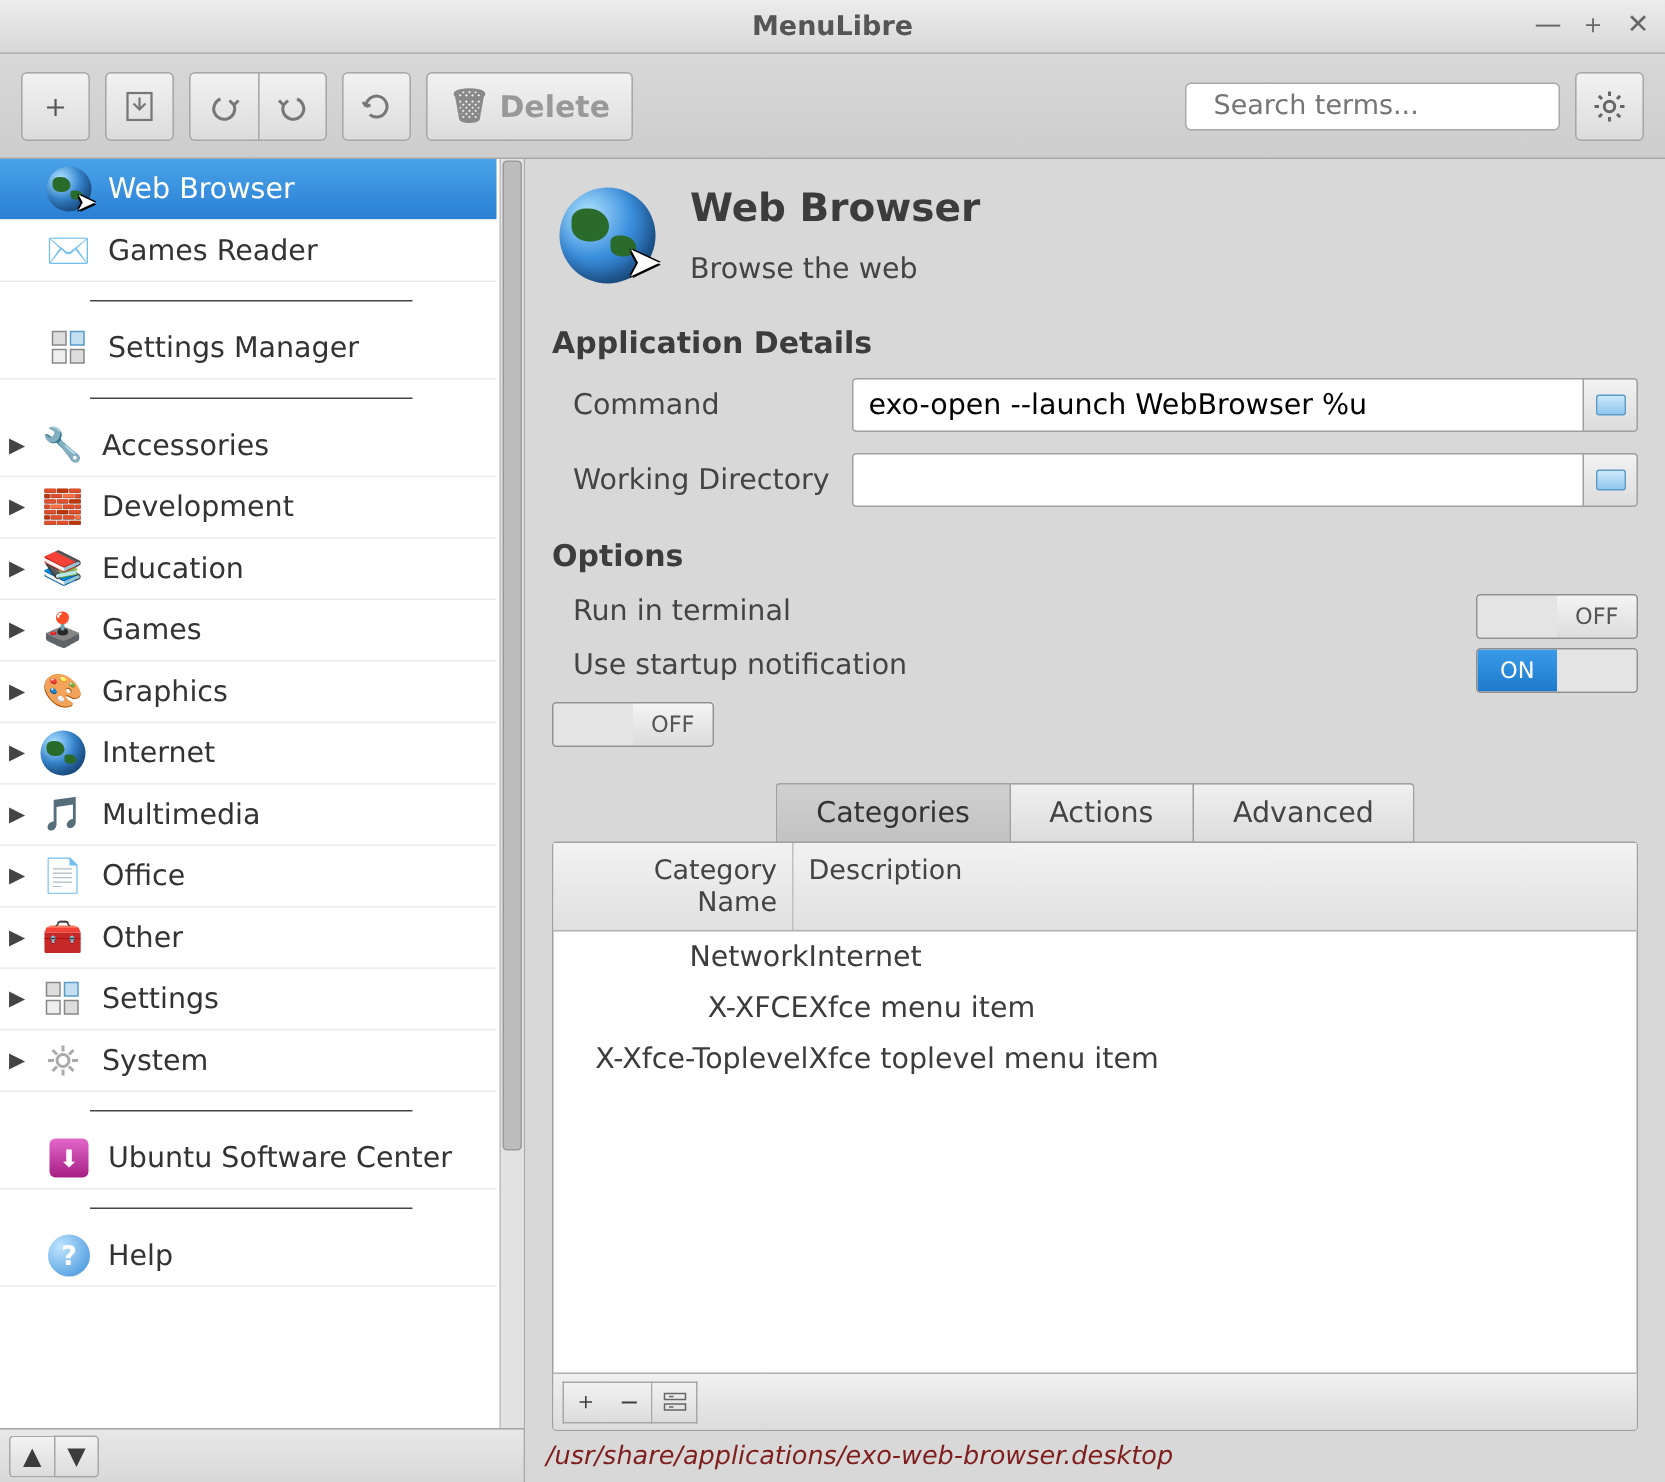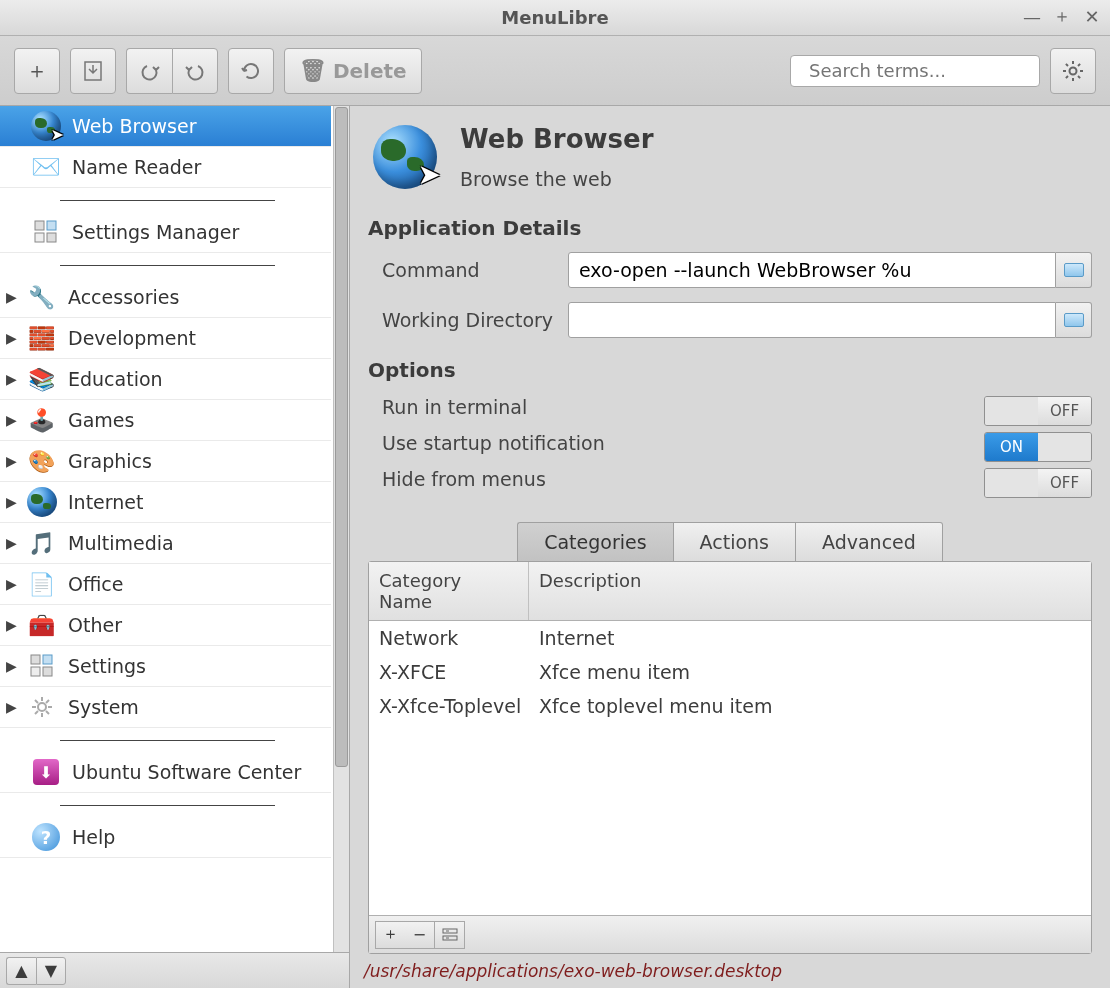--- a/index.html
+++ b/index.html
@@ -71,21 +71,21 @@
 .toggle.off .half.off { background: linear-gradient(#f4f4f4,#dcdcdc); color: #555; }
 .toggle.on .half.on { background: linear-gradient(#3a9be8,#1e7acc); color: #fff; }
 .toggle.on .half.off { background: #e4e4e4; color: transparent; }
 
 .tabs { display: flex; justify-content: center; margin-top: 18px; }
 .tabs .tab { padding: 8px 26px; background: linear-gradient(#f0f0f0,#dcdcdc); border: 1px solid #a0a0a0; font-size: 19px; cursor: pointer; color: #444; }
 .tabs .tab:first-child { border-top-left-radius: 3px; border-right: none; }
 .tabs .tab:last-child { border-top-right-radius: 3px; border-left: none; }
 .tabs .tab.active { background: linear-gradient(#d0d0d0,#c2c2c2); color: #333; }
 
-.cat-table { flex: 1; background: #fff; border: 1px solid #a0a0a0; border-radius: 3px; display: flex; flex-direction: column; min-height: 200px; margin-top: -1px; }
+.cat-table { flex: 1; background: #fff; border: 1px solid #a0a0a0; border-radius: 3px; display: flex; flex-direction: column; min-height: 200px; margin-top: -1px; text-align: right; }
 .cat-head { display: flex; background: linear-gradient(#f2f2f2,#e0e0e0); border-bottom: 1px solid #b0b0b0; }
 .cat-head div { padding: 8px 10px; font-size: 18px; color: #444; }
 .cat-head .c1 { width: 160px; border-right: 1px solid #c0c0c0; }
 .cat-body { flex: 1; overflow: auto; }
 .cat-row { display: flex; padding: 6px 10px; font-size: 19px; }
 .cat-row .c1 { width: 160px; }
 .cat-toolbar { height: 38px; border-top: 1px solid #b0b0b0; display: flex; align-items: center; padding: 0 6px; gap: 0; background: linear-gradient(#f0f0f0,#dcdcdc); }
 .cat-toolbar .smallbtn { border-radius:0; }
 .cat-toolbar .smallbtn + .smallbtn { border-left:none; }
 
@@ -180,21 +180,21 @@
                   <span class="cursor-overlay">➤</span>
                 </div>
               </span>
               <span>Web Browser</span>
             </li>
             <li>
               <span class="expand"></span>
               <span class="iconbox">
                 <span style="font-size:24px">✉️</span>
               </span>
-              <span>Name Reader</span>
+              <span>Games Reader</span>
             </li>
             <li class="divider">
               <hr>
             </li>
             <li>
               <span class="expand"></span>
               <span class="iconbox">
                 <svg width="26" height="26" viewBox="0 0 26 26">
                   <rect x="2" y="2" width="9" height="9" fill="#ddd" stroke="#888"></rect>
                   <rect x="14" y="2" width="9" height="9" fill="#c4dff2" stroke="#5a9bc8"></rect>
@@ -376,21 +376,20 @@
               </div>
             </div>
             <div class="option-row">
               <div class="label">Use startup notification</div>
               <div class="toggle on">
                 <div class="half on">ON</div>
                 <div class="half off">OFF</div>
               </div>
             </div>
             <div class="option-row">
-              <div class="label">Hide from menus</div>
               <div class="toggle off">
                 <div class="half on">ON</div>
                 <div class="half off">OFF</div>
               </div>
             </div>
           </div>
 
         <div class="tabs" id="tabs-container">
             <div class="tab active">Categories</div>
             <div class="tab">Actions</div>

